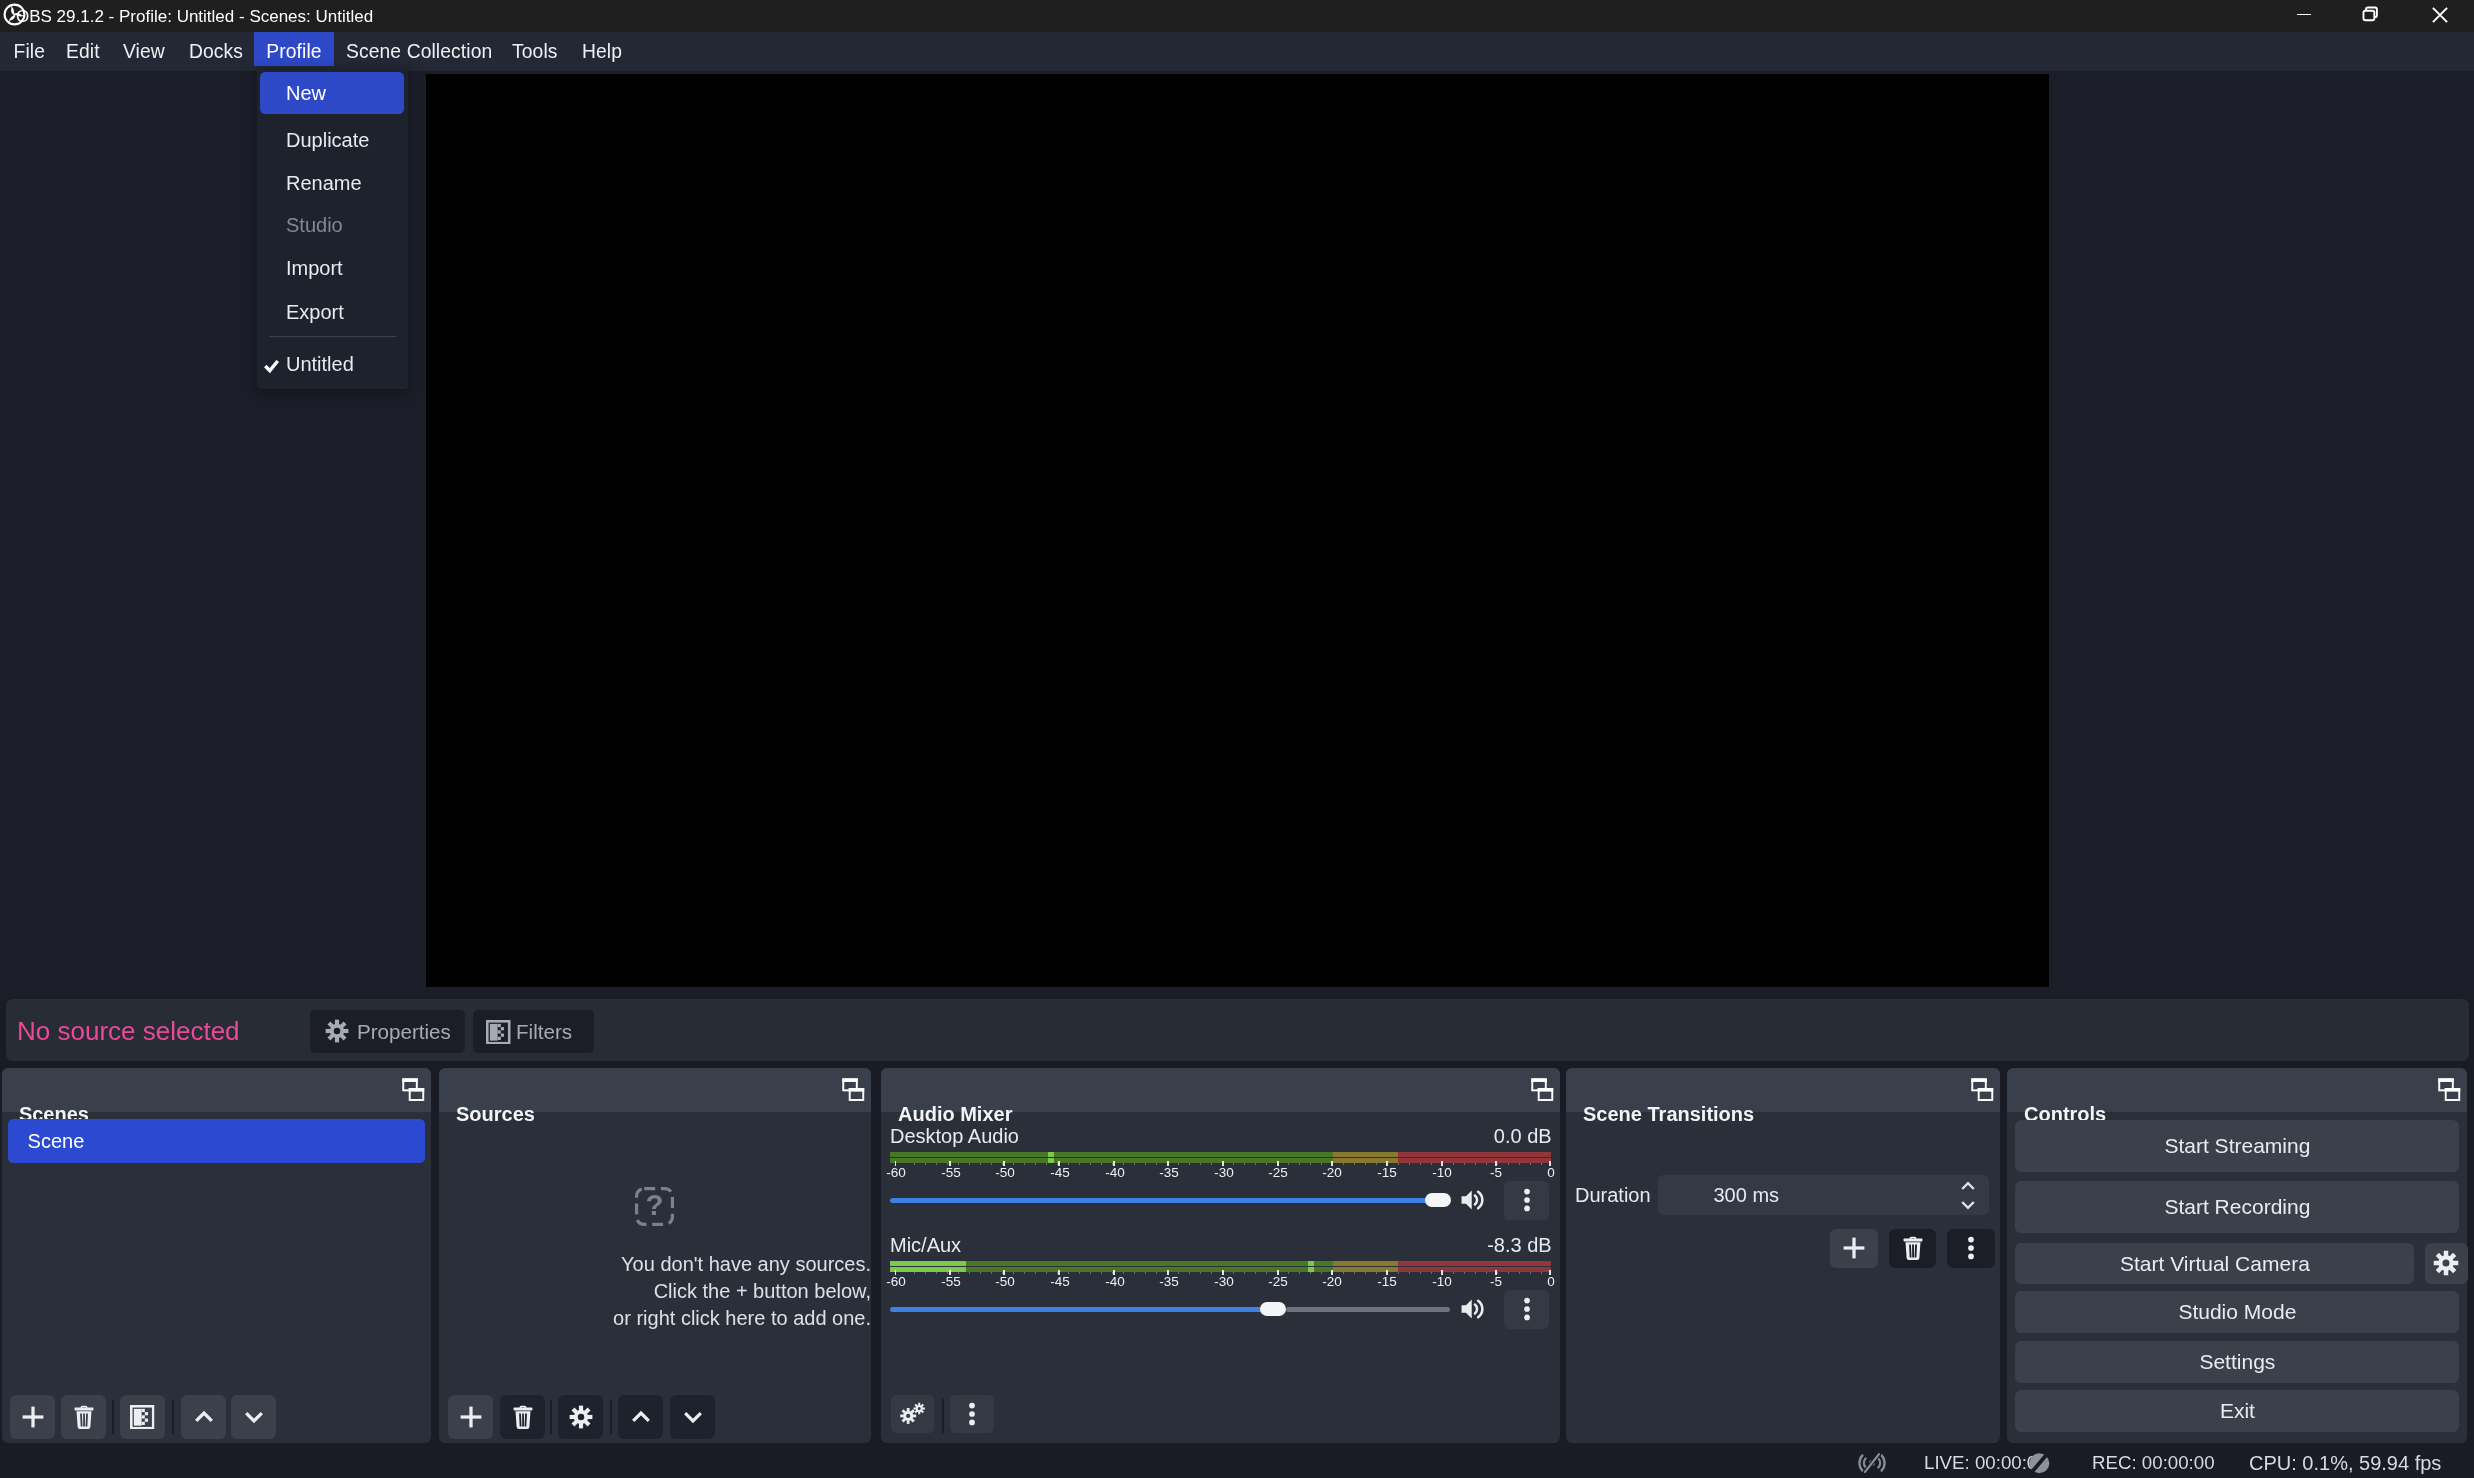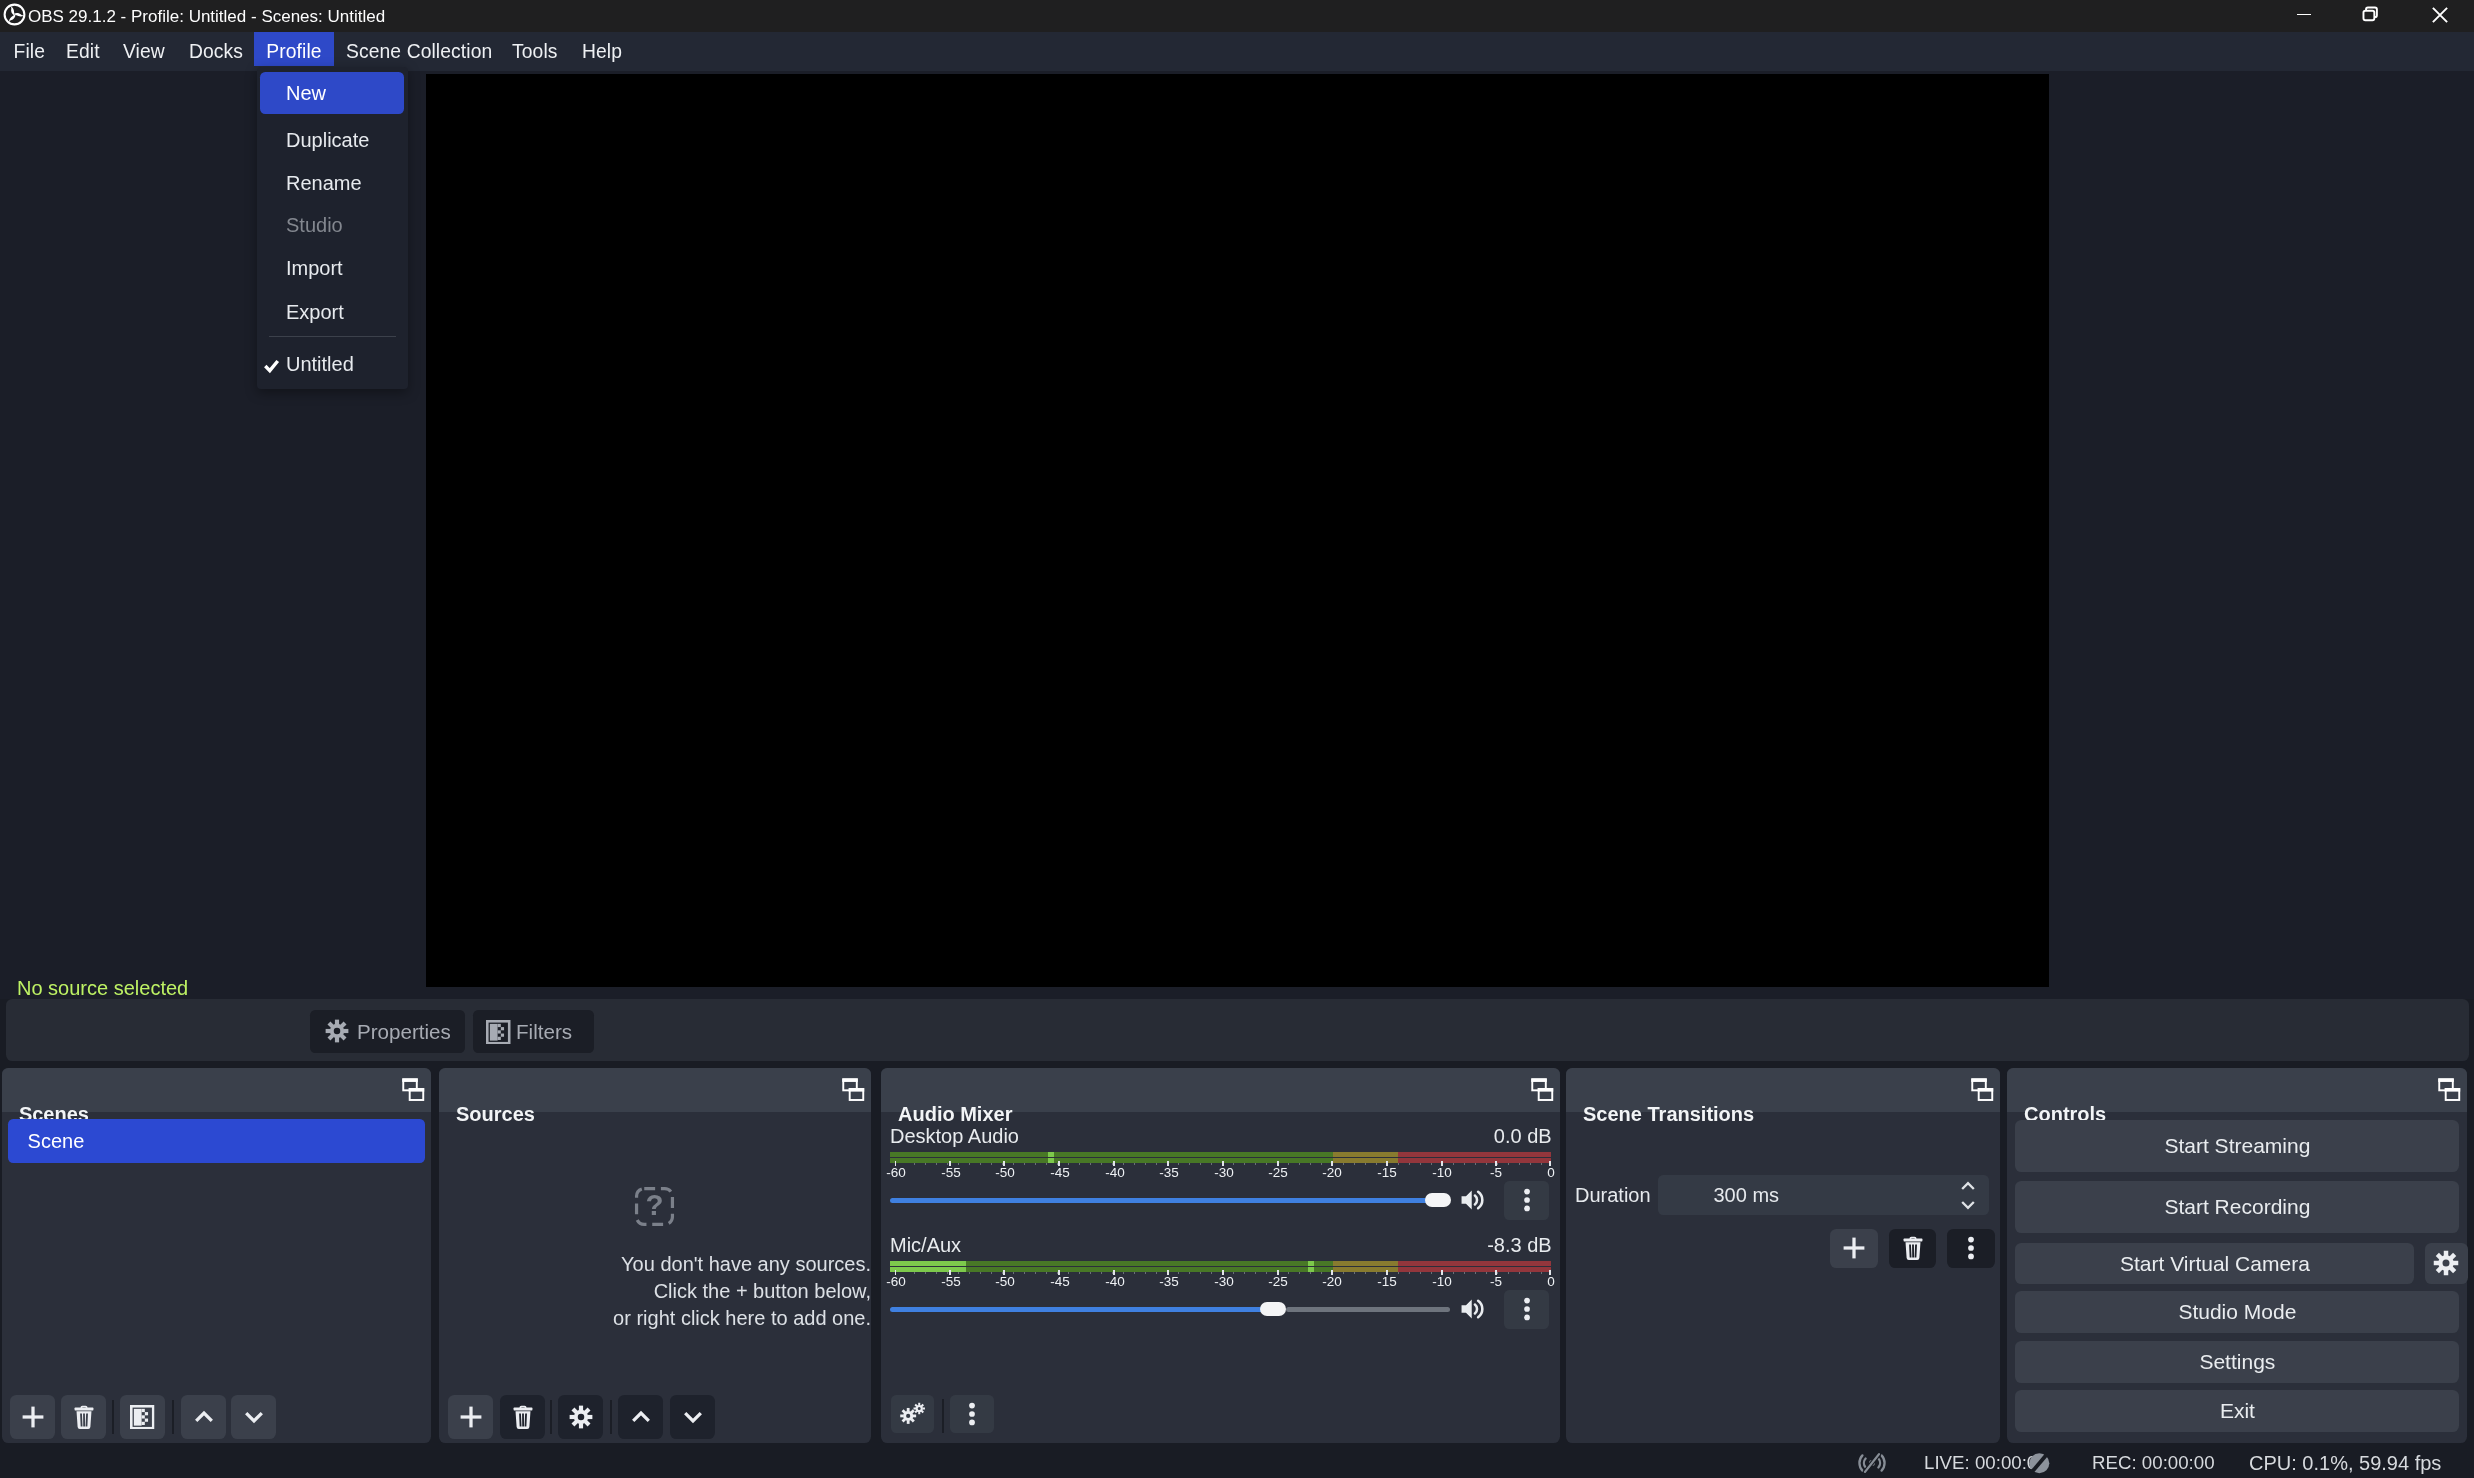--- a/index.html
+++ b/index.html
@@ -1,32 +1,32 @@
 <!DOCTYPE html>
 <html style="font-size:10.3px"><head><meta charset="utf-8"><style>
 html,body{margin:0;padding:0;background:#161a22;}
 #root{position:relative;width:2475px;height:1478px;overflow:hidden;
   font-family:"Liberation Sans",sans-serif;color:#e6e9ed;font-size:20px;
   -webkit-font-smoothing:antialiased;}
 .abs{position:absolute;}
 
 #titlebar{left:0;top:0;width:2475px;height:32px;background:#1f1f20;}
-#title-text{left:28px;top:0;height:32px;line-height:34px;color:#fdfdfd;font-size:17px;}
+#title-text{left:16px;top:0;height:32px;line-height:34px;color:#fdfdfd;font-size:17px;}
 
 #menubar{left:0;top:32px;width:2475px;height:39px;background:#232834;}
 .mitem{top:32px;height:39px;line-height:39px;color:#eef0f3;font-size:19.3px;letter-spacing:0.1px;}
 #mhl{left:254px;top:32px;width:80px;height:34px;background:#2e49c8;}
 
 #mainbg{left:0;top:71px;width:2475px;height:928px;background:#1b1e28;}
 #mainbgL{left:0;top:71px;width:408px;height:928px;background:#1b1e28;}
 #canvas{left:426px;top:74px;width:1623px;height:913px;background:#000;}
 #bottombg{left:0;top:999px;width:2475px;height:479px;background:#191c24;}
 
 #toolbar{left:5.8px;top:999px;width:2463px;height:62px;background:#282c35;border-radius:6.4px;}
-#nosource{left:17px;top:956px;height:64px;line-height:64px;color:#bef264;font-size:20px;}
+#nosource{left:17px;top:999px;height:64px;line-height:64px;color:#ec4899;font-size:26px;}
 .tbtn{top:1010px;height:43px;background:#1b1e26;border-radius:5.2px;color:#a7abb3;font-size:20.6px;}
 
 .panel{top:1068px;height:375px;background:#2b2f3a;border-radius:6.4px;}
 .phead{left:0;top:0;width:100%;height:44px;background:#3a404b;border-radius:6.4px 6.4px 0 0;}
 .ptitle{left:17px;top:0;height:44px;line-height:45px;font-weight:bold;font-size:20px;color:#f2f4f6;margin-top:24px;}
 .popout{right:5.2px;top:9px;}
 .sbtn{top:327px;width:45px;height:44px;background:#3b404b;border-radius:6.4px;}
 .sbtn.dis{background:#1e222c;}
 .vsep{top:332px;width:1.9px;height:34px;background:#1b1e26;}
 

